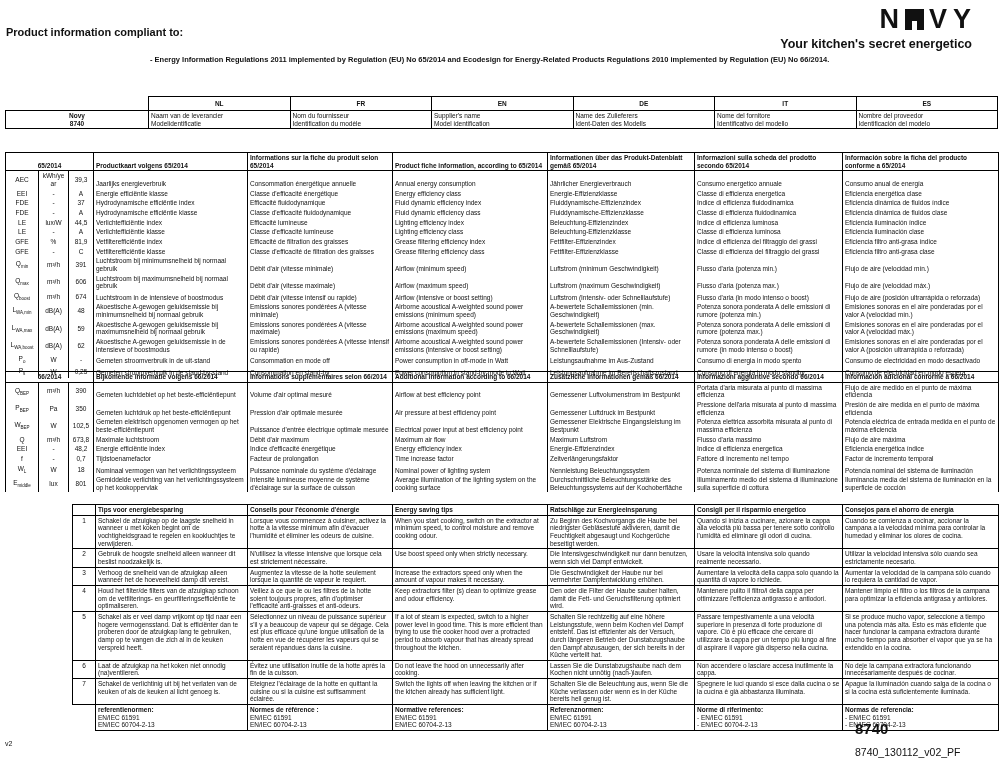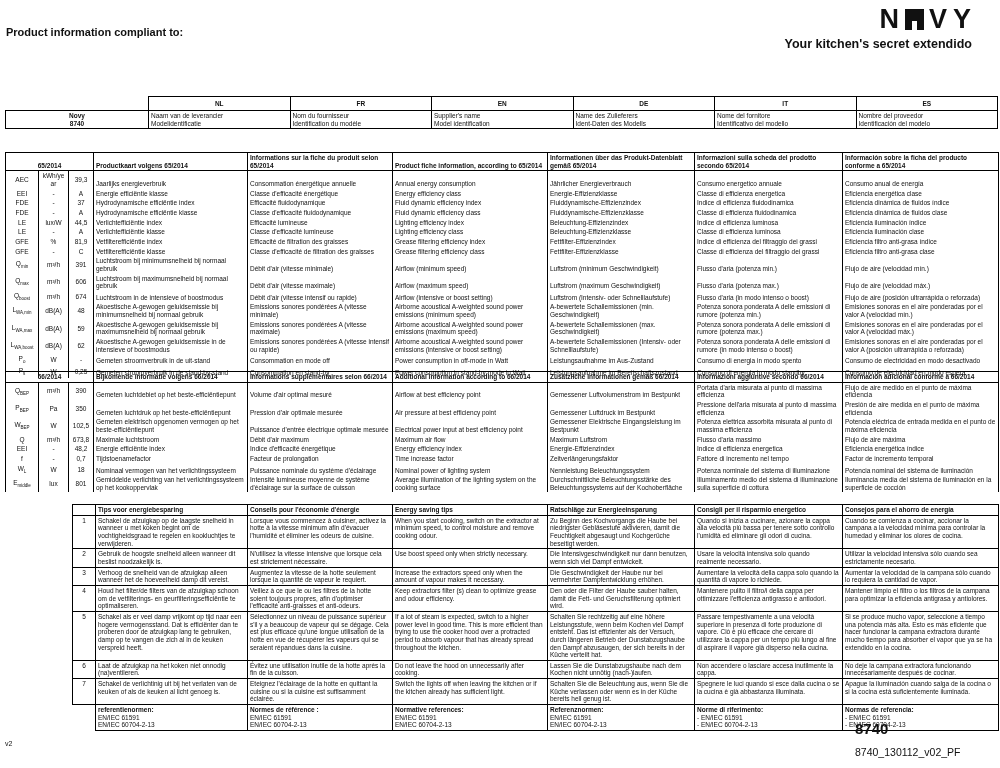--- a/index.html
+++ b/index.html
@@ -52,25 +52,26 @@
 
 <div id="page">
 
   <div id="logo">
     <div class="logo-row">
       <span class="logo-letter">N</span>
         <span class="logo-o"></span>
         <span class="logo-letter">V</span>
         <span class="logo-letter">Y</span>
     </div>
-    <div id="tagline">Your kitchen's secret extendido</div>
+    <div id="tagline">Your kitchen's secret energetico</div>
   </div>
 
   <div id="compliance-title">Product information compliant to:</div>
   <div id="compliance-lines">
+    <div>- Energy Information Regulations 2011 implemented by Regulation (EU) No 65/2014 and Ecodesign for Energy-Related Products Regulations 2010 implemented by Regulation (EU) No 66/2014.</div>
   </div>
 
   <div id="supplier-wrap">
     <table id="supplier-table">
       <colgroup>
           <col style="width:143px">
         </colgroup>
       <tbody>
           <tr>
             <td class="noborder"></td>

